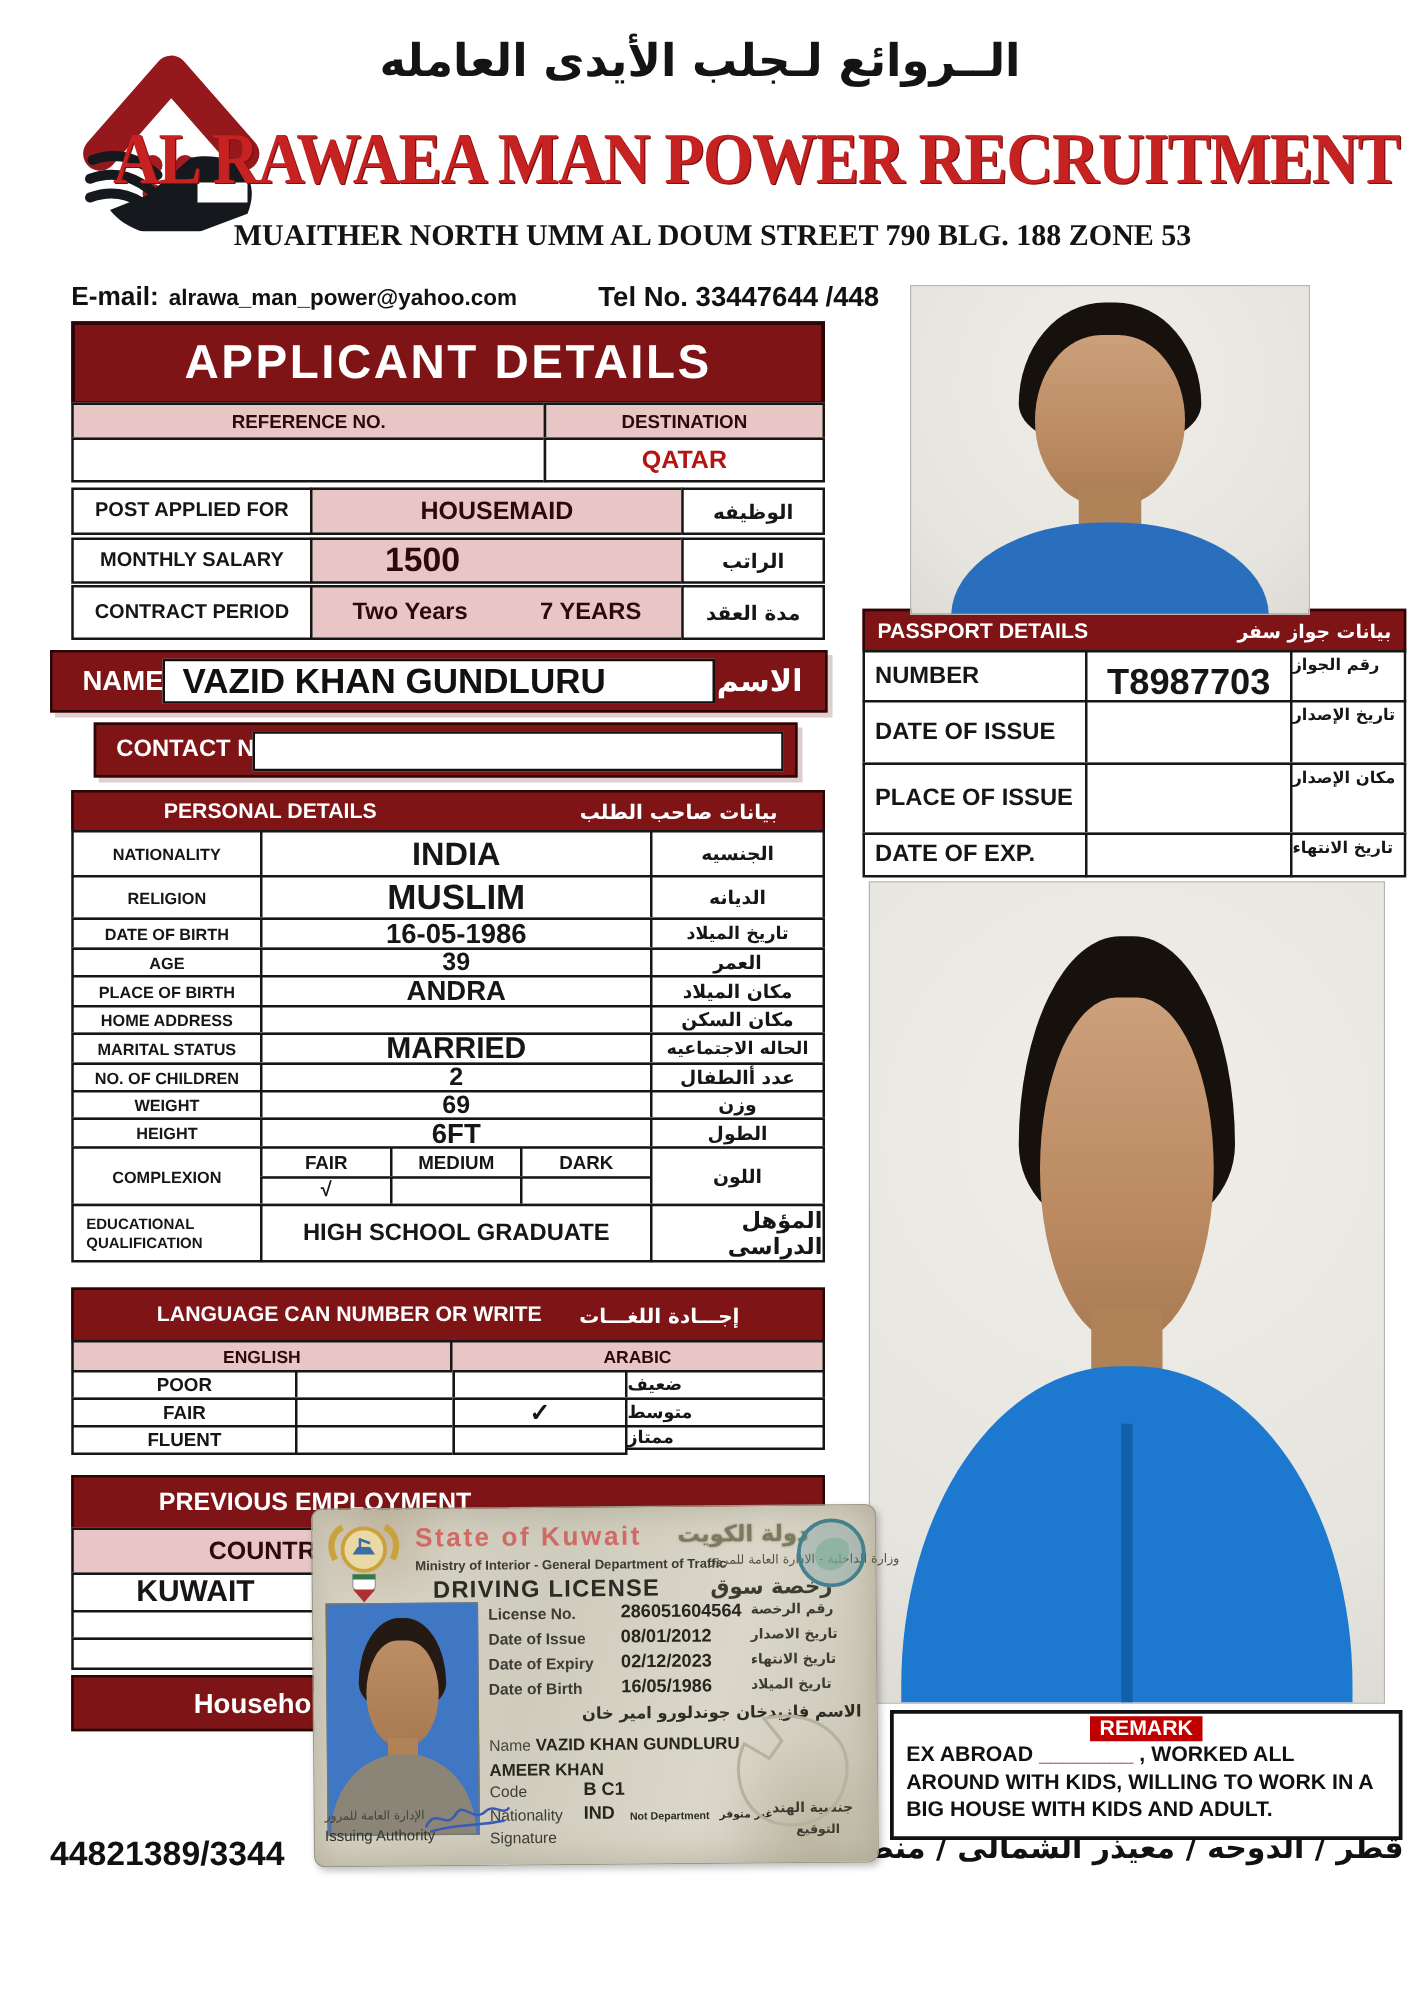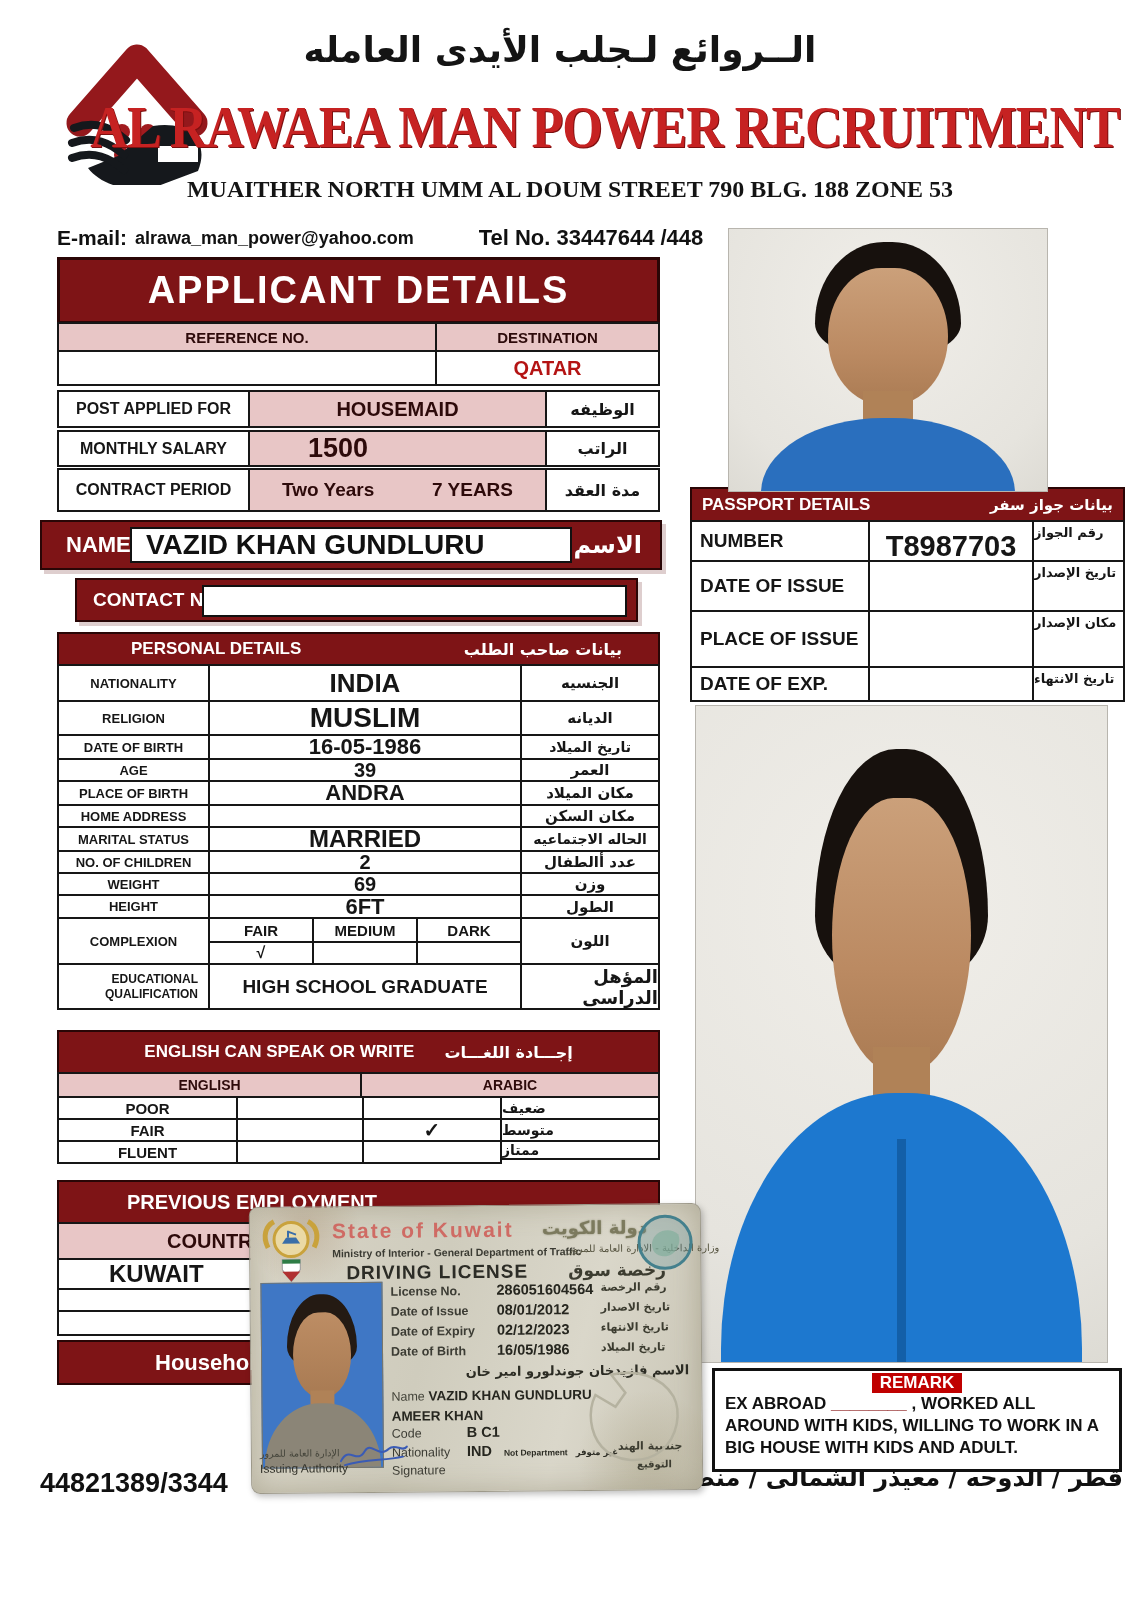--- a/index.html
+++ b/index.html
@@ -180,26 +180,26 @@
 
   <div class="cell" style="left:57px;top:917px;width:153px;height:48px;font-size:13px">COMPLEXION</div>
   <div class="cell" style="left:208px;top:917px;width:106px;height:26px;font-size:15px">FAIR</div>
   <div class="cell" style="left:312px;top:917px;width:106px;height:26px;font-size:15px">MEDIUM</div>
   <div class="cell" style="left:416px;top:917px;width:106px;height:26px;font-size:15px">DARK</div>
   <div class="cell" style="left:208px;top:941px;width:106px;height:24px;font-size:16px">√</div>
   <div class="cell" style="left:312px;top:941px;width:106px;height:24px"></div>
   <div class="cell" style="left:416px;top:941px;width:106px;height:24px"></div>
   <div class="cell ar" style="left:520px;top:917px;width:140px;height:48px;font-size:15px">اللون</div>
 
-  <div class="cell" style="left:57px;top:963px;width:153px;height:47px;font-size:12px;text-align:right;line-height:1.2;padding:2px 10px">EDUCATIONAL QUALIFICATION</div>
+  <div class="cell" style="left:57px;top:963px;width:153px;height:47px;font-size:12px;text-align:left;line-height:1.2;padding:2px 10px">EDUCATIONAL QUALIFICATION</div>
   <div class="cell" style="left:208px;top:963px;width:314px;height:47px;font-size:19px">HIGH SCHOOL GRADUATE</div>
   <div class="cell ar" style="left:520px;top:963px;width:140px;height:47px;font-size:18px">المؤهل الدراسى</div>
 
   <div class="cell hdr" style="left:57px;top:1030px;width:603px;height:44px;gap:30px">
-    <span style="font-size:17px">ENGLISH CAN SPEAK OR WRITE</span>
+    <span style="font-size:17px">LANGUAGE CAN NUMBER OR WRITE</span>
     <span class="ar" style="font-size:16px">إجـــادة اللغـــات</span>
   </div>
   <div class="cell pink" style="left:57px;top:1072px;width:305px;height:26px;font-size:14px">ENGLISH</div>
   <div class="cell pink" style="left:360px;top:1072px;width:300px;height:26px;font-size:14px">ARABIC</div>
 
   <div class="cell" style="left:57px;top:1096px;width:181px;height:24px;font-size:15px">POOR</div>
   <div class="cell" style="left:236px;top:1096px;width:128px;height:24px"></div>
   <div class="cell" style="left:362px;top:1096px;width:140px;height:24px"></div>
   <div class="cell ar" style="left:500px;top:1096px;width:160px;height:24px;font-size:14px;justify-content:flex-end;padding-right:8px">ضعيف</div>
 

